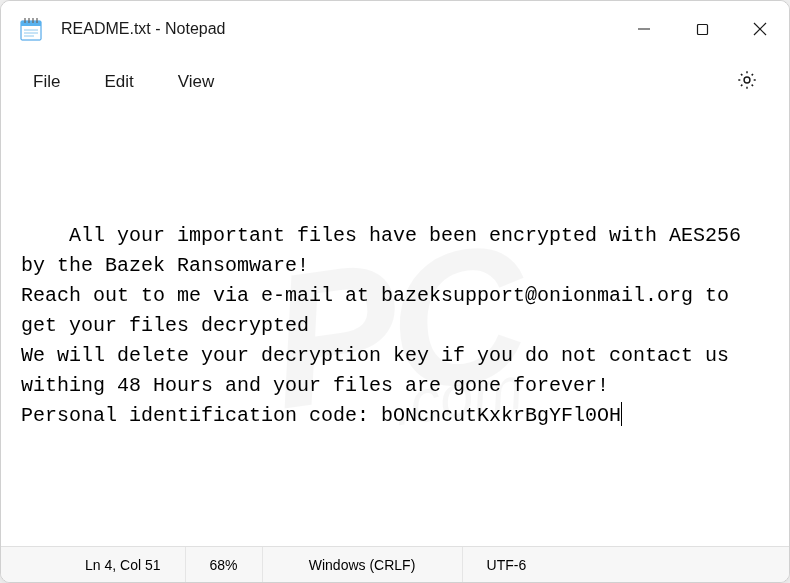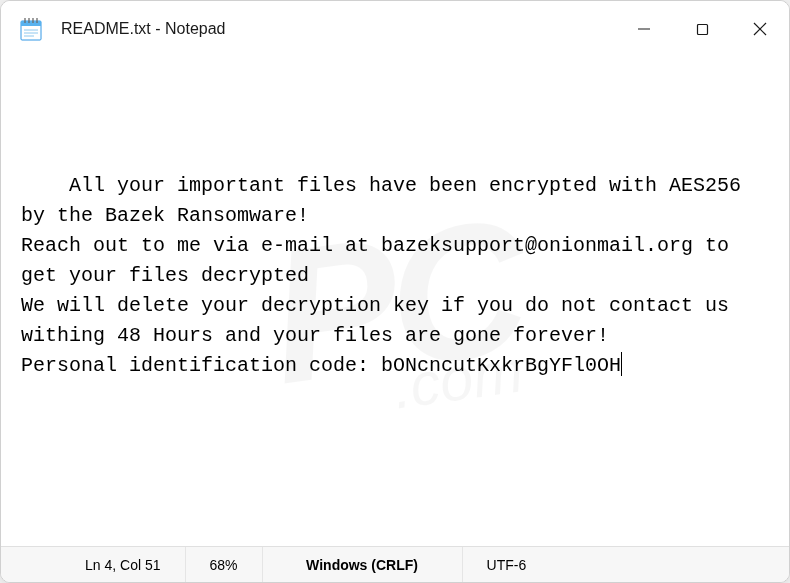--- a/index.html
+++ b/index.html
@@ -189,30 +189,44 @@
       </div>
       <div class="ctl">
         <svg width="14" height="14" viewBox="0 0 14 14">
             <line x1="1" y1="1" x2="13" y2="13" stroke-width="1.2"></line>
             <line x1="13" y1="1" x2="1" y2="13" stroke-width="1.2"></line>
           </svg>
       </div>
     </div>
   </div>
 
+  <div class="menubar">
+    <div class="menu-item">File</div>
+    <div class="menu-item">Edit</div>
+    <div class="menu-item">View</div>
+    <div class="menu-spacer"></div>
+    <div class="gear-btn">
+      <span>
+        <svg width="22" height="22" viewBox="0 0 24 24" fill="none" stroke="#1a1a1a" stroke-width="1.6">
+          <circle cx="12" cy="12" r="3.2"></circle>
+          <path d="M12 2.5v2.2M12 19.3v2.2M21.5 12h-2.2M4.7 12H2.5M18.6 5.4l-1.55 1.55M6.95 17.05L5.4 18.6M18.6 18.6l-1.55-1.55M6.95 6.95L5.4 5.4"></path>
+        </svg>
+      </span>
+    </div>
+  </div>
 
   <div class="editor">
     <div class="watermark">PC</div>
     <div class="watermark-sub">.com</div>
     <span>All your important files have been encrypted with AES256 by the Bazek Ransomware!
 Reach out to me via e-mail at bazeksupport@onionmail.org to get your files decrypted
 We will delete your decryption key if you do not contact us withing 48 Hours and your files are gone forever!
 Personal identification code: bONcncutKxkrBgYFl0OH</span><span class="caret"></span>
   </div>
 
   <div class="statusbar">
     <div class="status-cell first">Ln 4, Col 51</div>
     <div class="status-cell">68%</div>
-    <div class="status-cell" style="flex:0 0 200px; justify-content:center;font-weight:bold;">Windows (CRLF)</div>
+    <div class="status-cell" style="flex:0 0 200px; justify-content:center;">Windows (CRLF)</div>
     <div class="status-cell" style="flex:0 0 140px;">UTF-6</div>
   </div>
 
 </div>
 
 </body></html>

